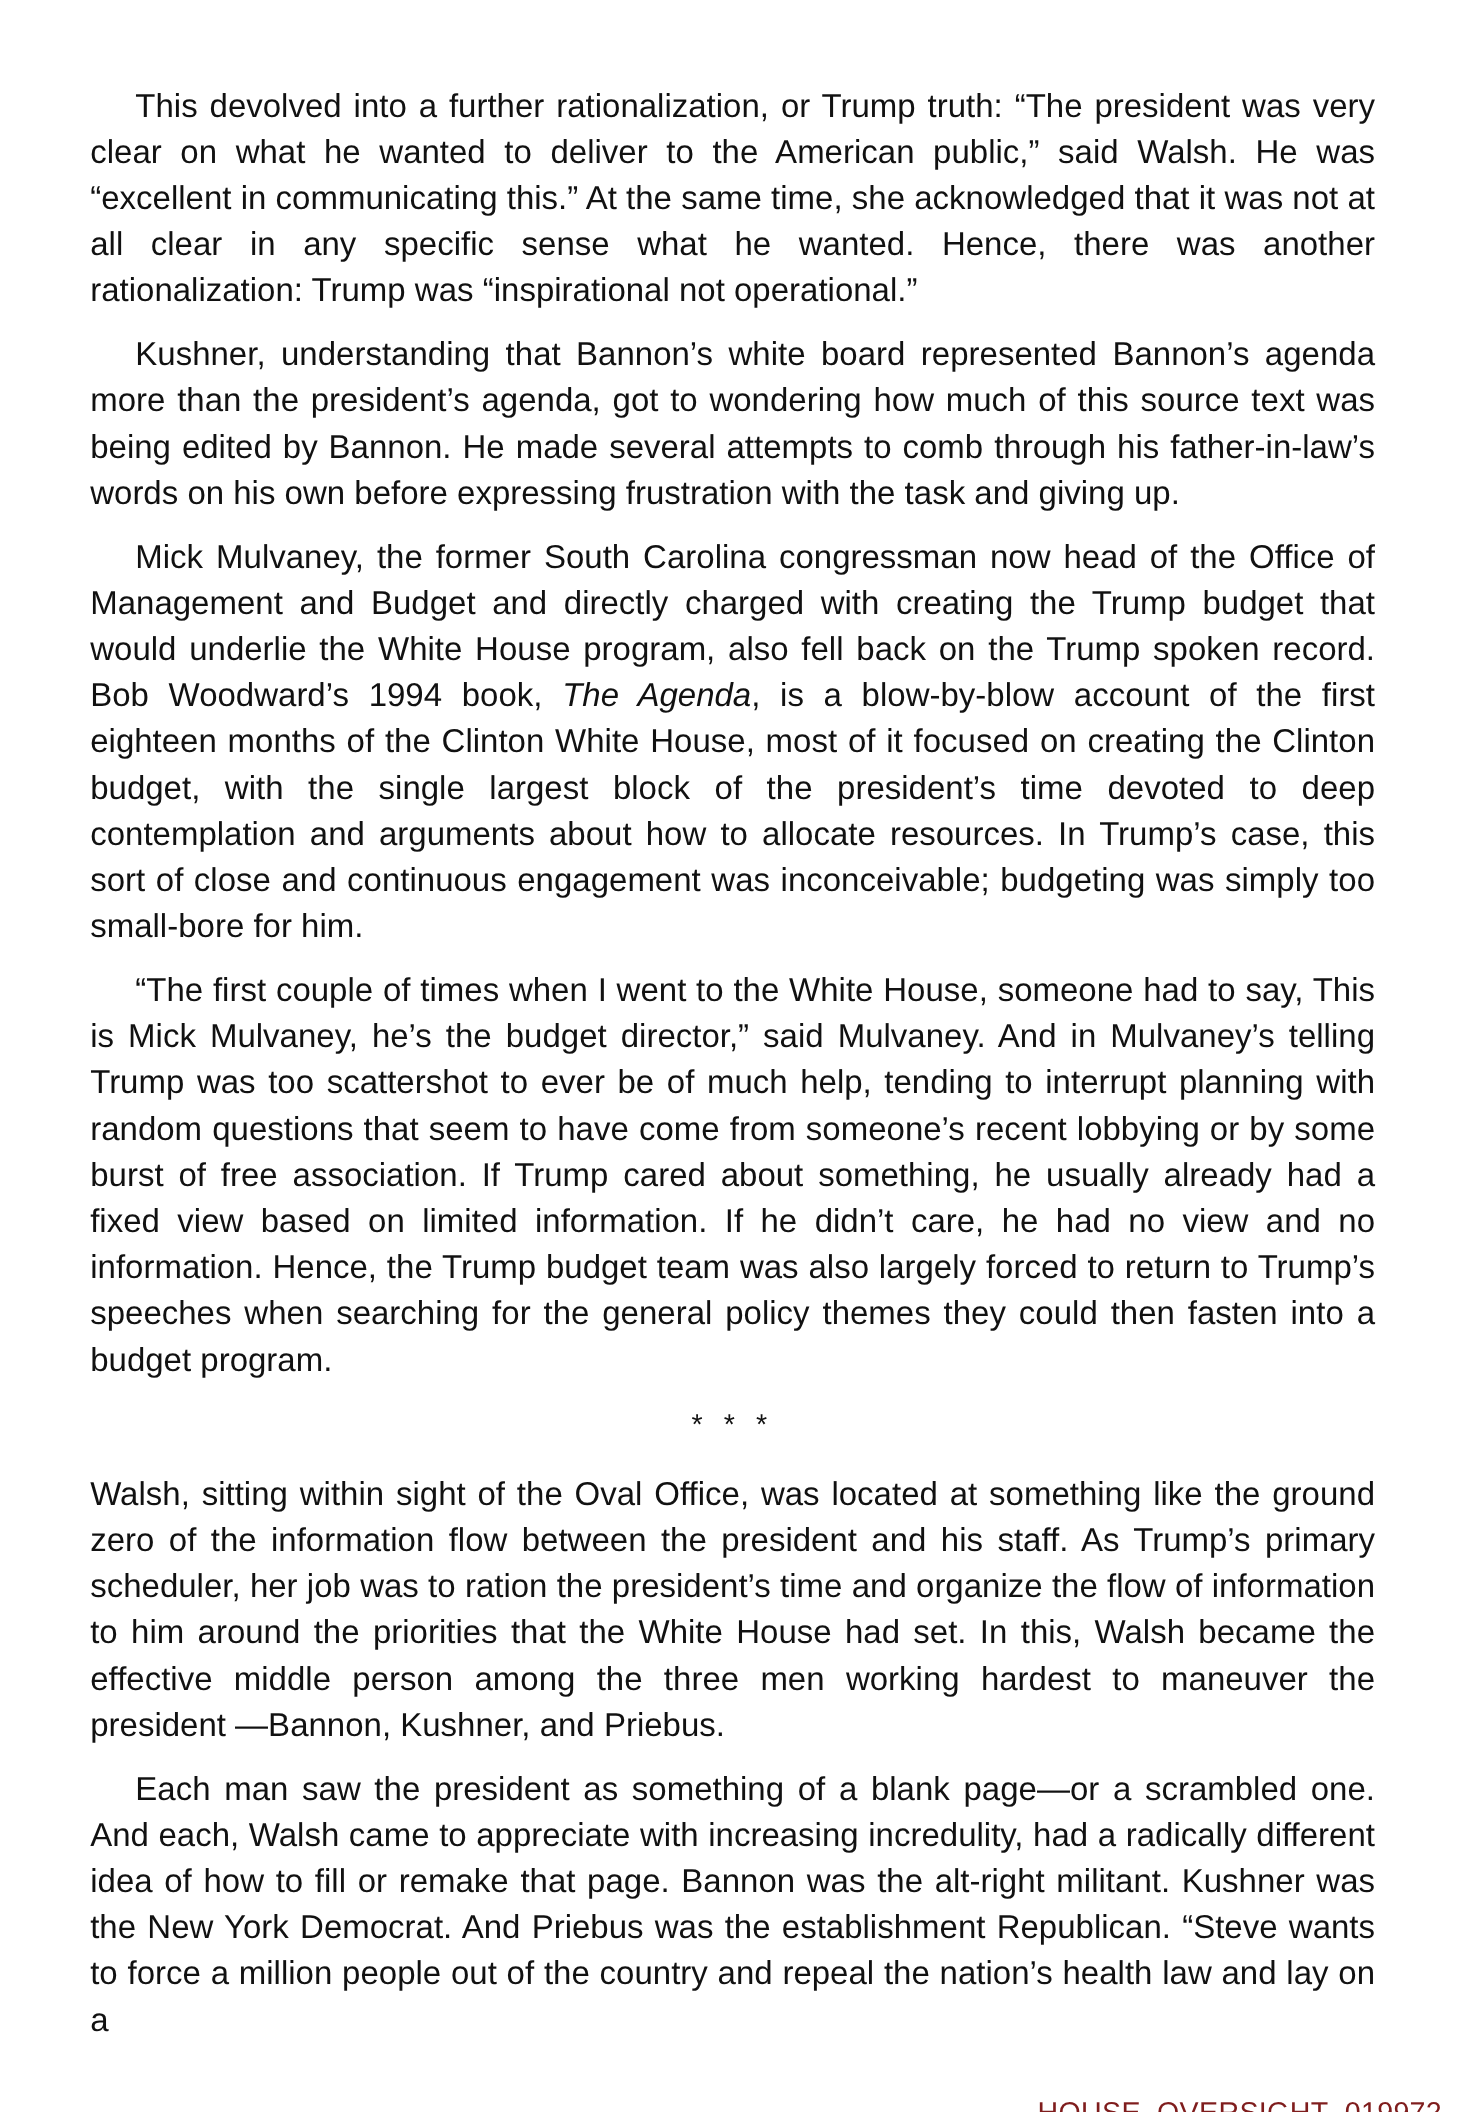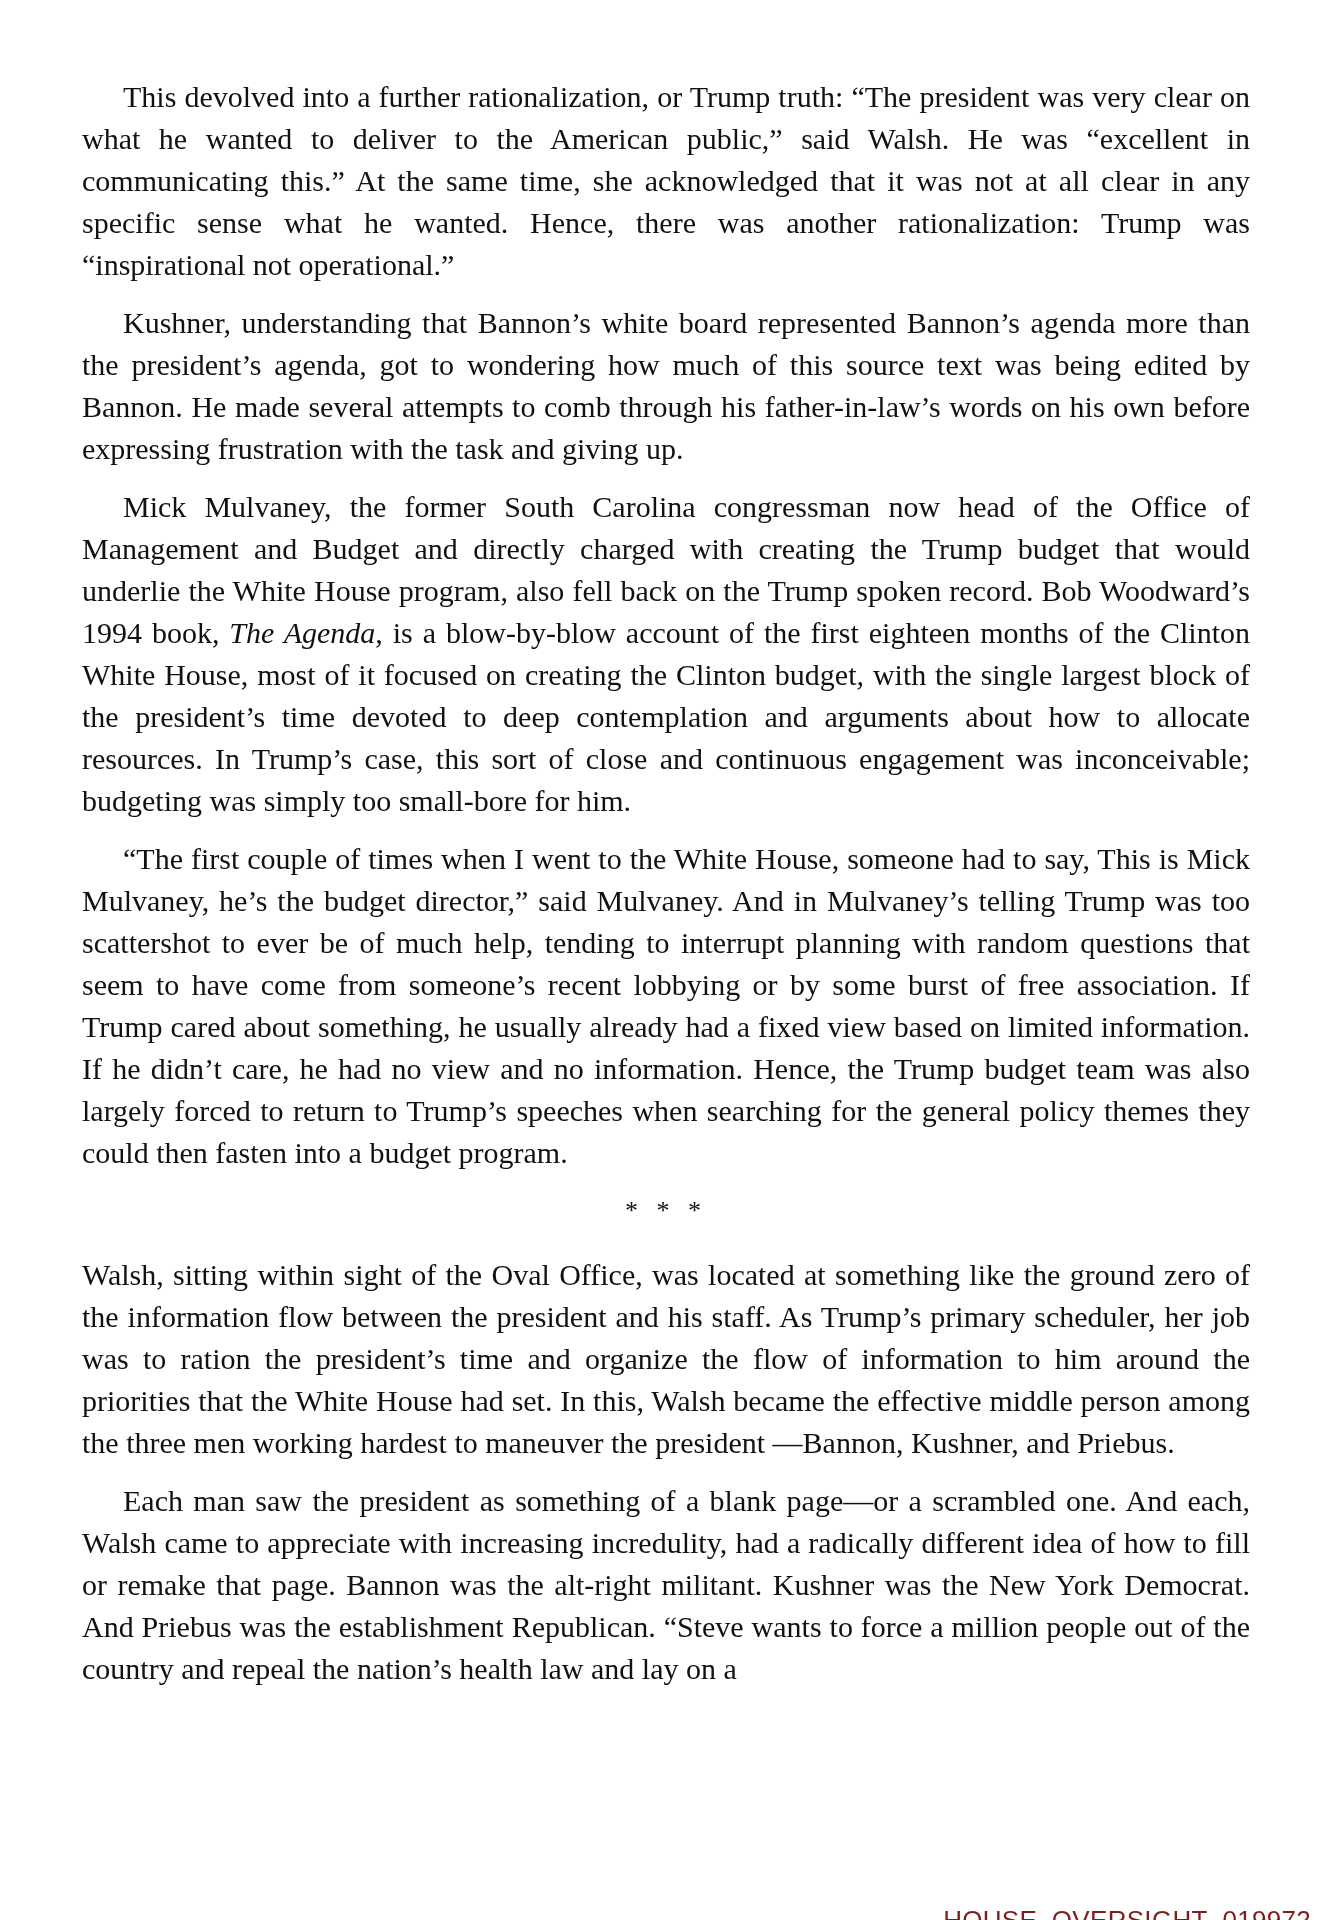--- a/index.html
+++ b/index.html
@@ -12,21 +12,21 @@
     height: 1920px;
     position: relative;
     overflow: hidden;
     color: #111111;
   }
   .page {
     position: absolute;
     left: 82px;
     top: 76px;
     width: 1168px;
-    font-family: Liberation Serif, serif;
+    font-family: Liberation Sans, sans-serif;
     font-size: 30px;
     line-height: 42px;
   }
   .para {
     margin: 0 0 16px 0;
     text-align: justify;
     text-indent: 41px;
     hyphens: none;
   }
   .para.noindent {

